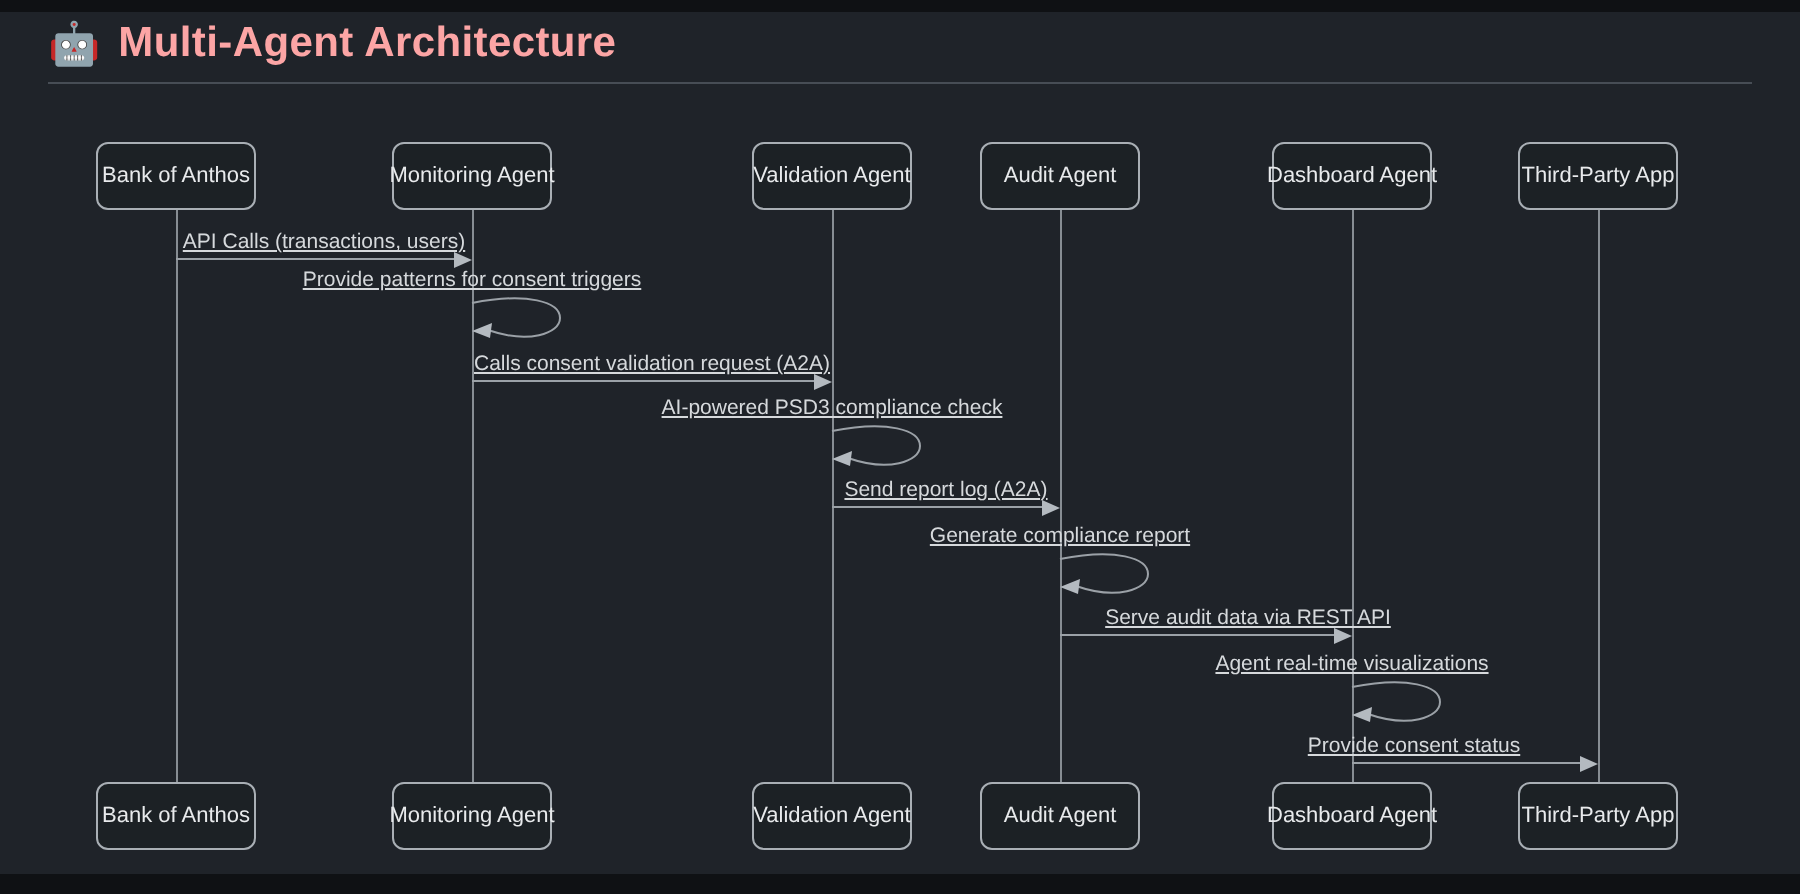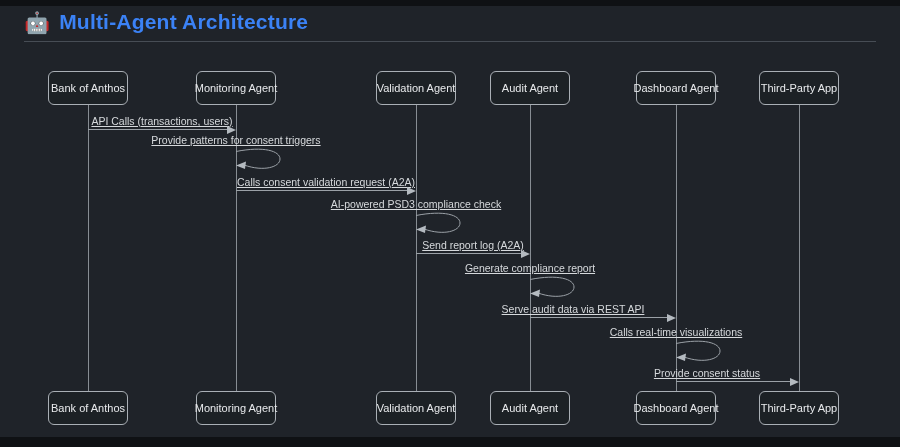--- a/index.html
+++ b/index.html
@@ -21,21 +21,21 @@
     align-items: center;
     gap: 9px;
   }
   .header .emoji {
     font-size: 21px;
     line-height: 1;
   }
   .header .title {
     font-size: 21px;
     font-weight: bold;
-    color: #3b82f6;
+    color: #fca5a5;
     letter-spacing: 0.2px;
   }
   .rule {
     position: absolute;
     left: 24px; top: 41px;
     width: 852px; height: 1px;
     background: #474d55;
   }
   .diagram {
     position: absolute;
@@ -170,25 +170,25 @@
   <div class="msg-label" style="left:473px;top:233px">Send report log (A2A)</div>
   <div class="msg-line" style="left:416px;top:247px;width:106px"></div>
   <div class="arrowhead" style="left:521px;top:243.5px"></div>
 
   <div class="msg-label" style="left:530px;top:256px">Generate compliance report</div>
   <svg class="selfloop" style="left:528px;top:270px" width="52" height="24" viewBox="0 0 52 24">
     <path d="M2,3.5 C30,-2 46,3 46,11 C46,19 30,24 10,17" fill="none" stroke="#9ba1a7" stroke-width="1"></path>
     <polygon points="2,17.5 12,13.5 11,21" fill="#b4bac0"></polygon>
   </svg>
 
-  <div class="msg-label" style="left:573px;top:297px">Serve audit data via REST API</div>
+  <div class="msg-label" style="left:624px;top:297px">Serve audit data via REST API</div>
   <div class="msg-line" style="left:530px;top:311px;width:138px"></div>
   <div class="arrowhead" style="left:667px;top:307.5px"></div>
 
-  <div class="msg-label" style="left:676px;top:320px">Calls real-time visualizations</div>
+  <div class="msg-label" style="left:676px;top:320px">Agent real-time visualizations</div>
   <svg class="selfloop" style="left:674px;top:334px" width="52" height="24" viewBox="0 0 52 24">
     <path d="M2,3.5 C30,-2 46,3 46,11 C46,19 30,24 10,17" fill="none" stroke="#9ba1a7" stroke-width="1"></path>
     <polygon points="2,17.5 12,13.5 11,21" fill="#b4bac0"></polygon>
   </svg>
 
   <div class="msg-label" style="left:707px;top:361px">Provide consent status</div>
   <div class="msg-line" style="left:676px;top:375px;width:115px"></div>
   <div class="arrowhead" style="left:790px;top:371.5px"></div>
 
 </div>

